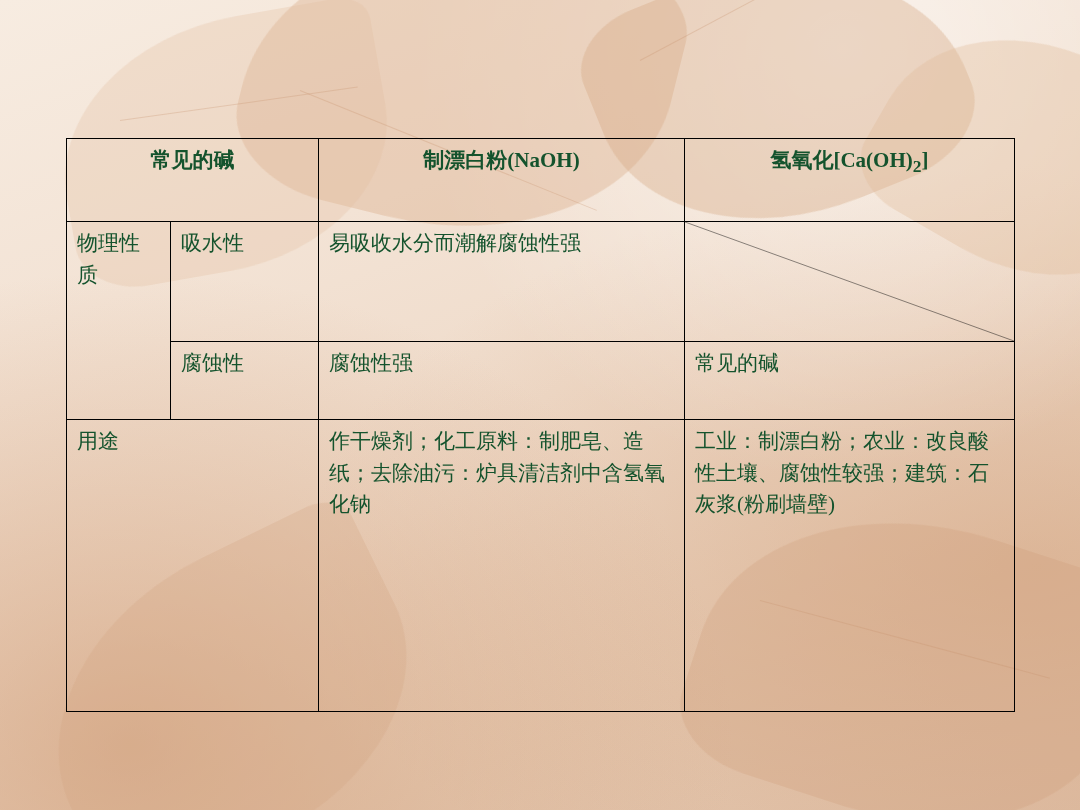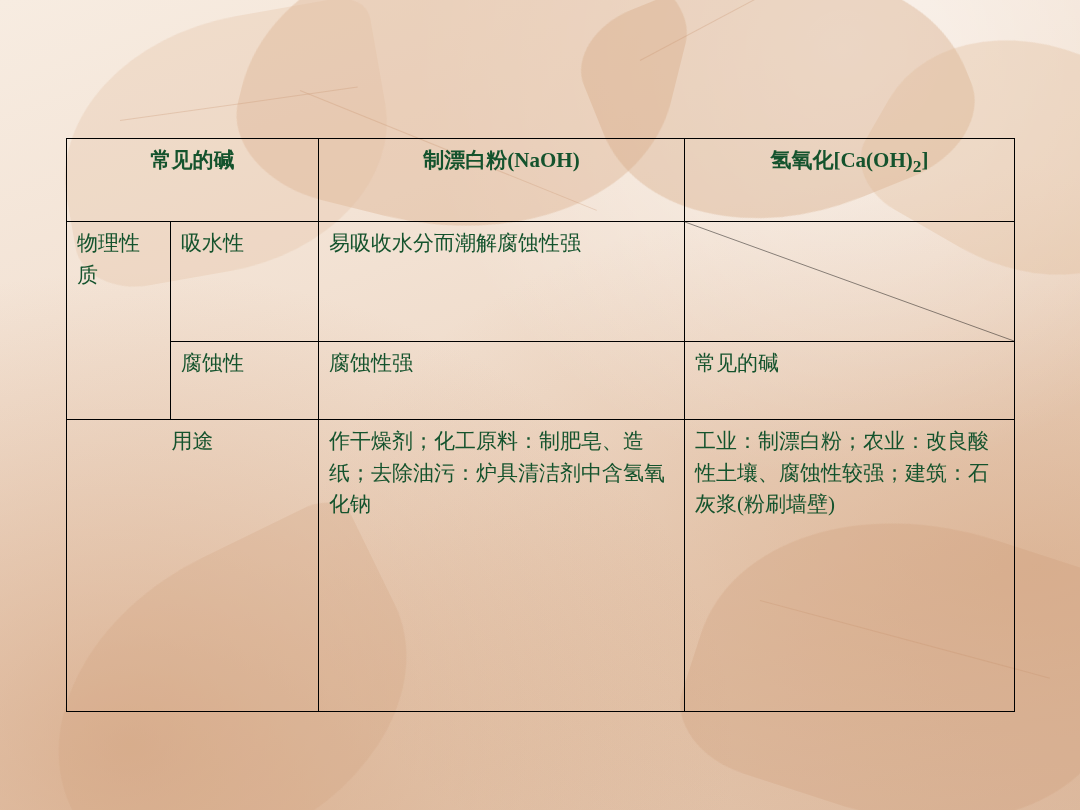--- a/index.html
+++ b/index.html
@@ -76,21 +76,21 @@
   }
   td.rowlabel {
     text-align: left;
     vertical-align: middle;
     font-size: 21px;
   }
   td.mid {
     vertical-align: middle;
   }
   td.usage-label {
-    text-align: center;
+    text-align: left;
     vertical-align: middle;
     font-size: 21px;
     font-family: Liberation Serif, serif;
   }
   .cell-text {
     display: block;
     white-space: pre-line;
   }
   .diag-cell {
     position: relative;

